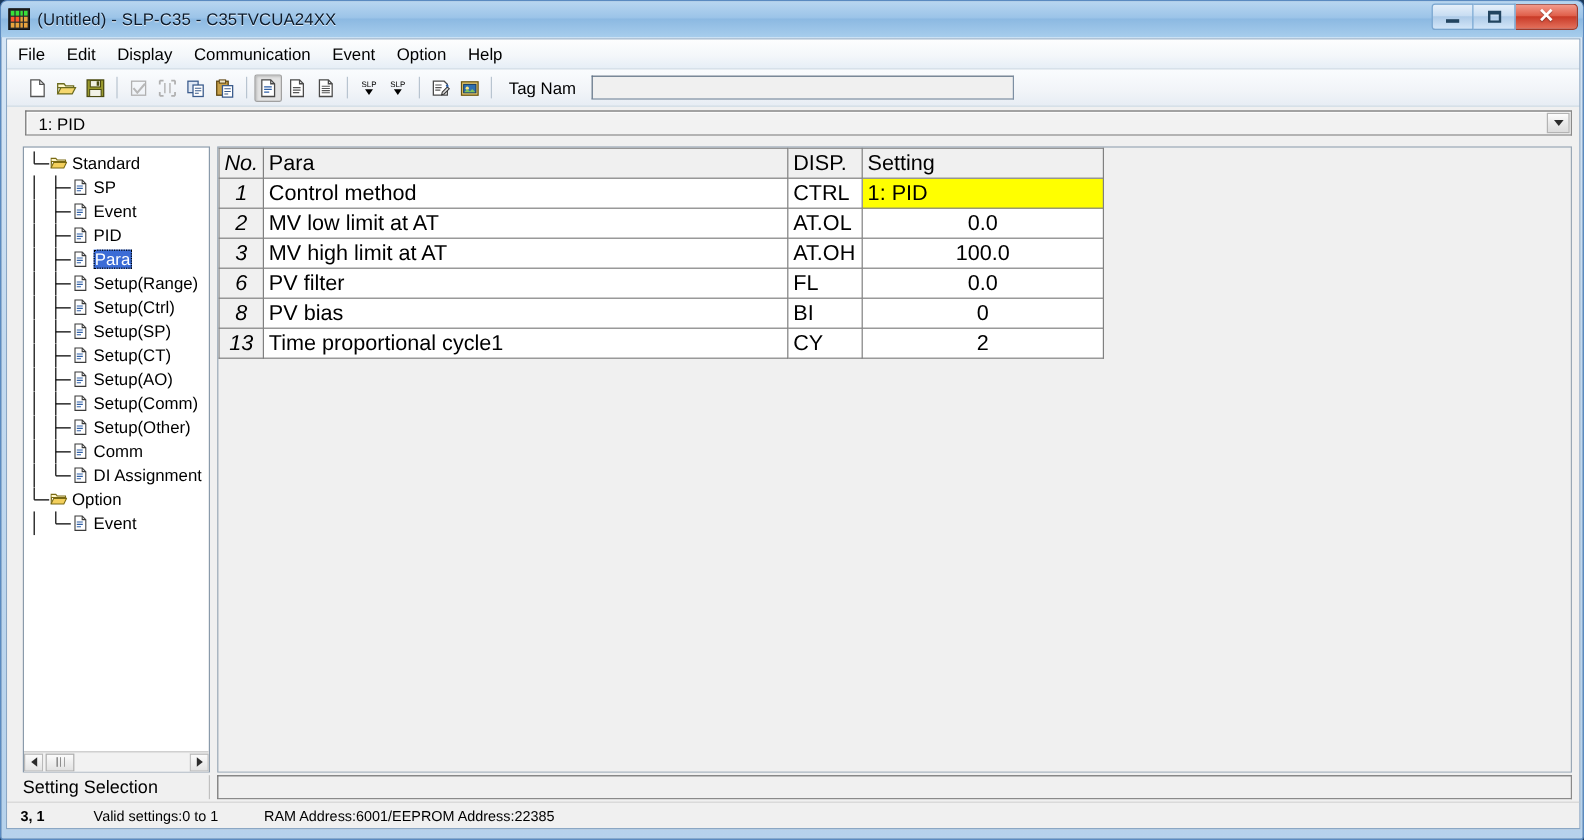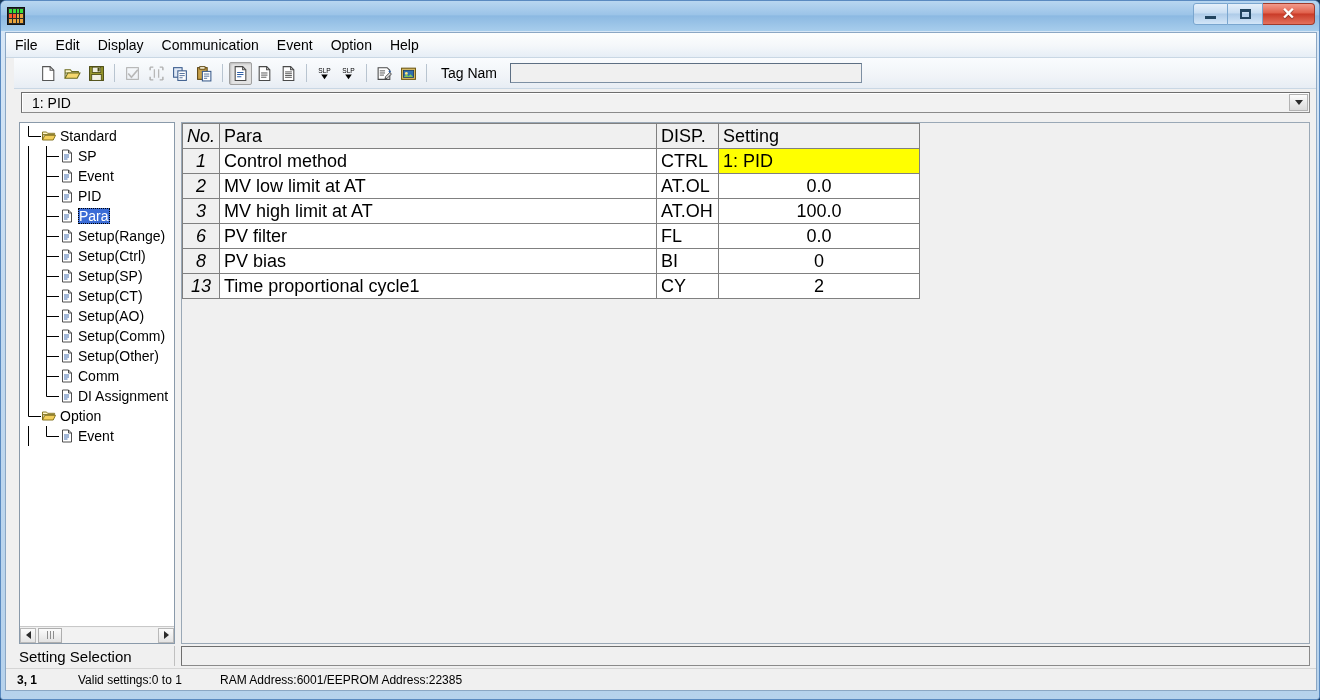--- a/index.html
+++ b/index.html
@@ -81,21 +81,21 @@
   .menu-item {
     font-size: 14px; color: #000; padding: 2px 9px; cursor: default;
     white-space: nowrap;
   }
 
   
   .toolbar {
     height: 31px; flex: 0 0 auto;
     background: linear-gradient(180deg,#fafcfe 0%, #f1f4f8 60%, #e7edf4 100%);
     border-bottom: 1px solid #c9d7e4;
-    display: flex; align-items: center; padding-left: 23px; gap: 1px; margin-left: 8px;
+    display: flex; align-items: center; padding-left: 14px; gap: 1px;
   }
   .tb-btn {
     width: 23px; height: 23px; display: flex; align-items: center; justify-content: center;
     position: relative;
   }
   .tb-btn.pressed {
     border: 1px solid #a0a0a0; background: #e3e3e3; border-radius: 2px;
     box-shadow: inset 1px 1px 2px rgba(0,0,0,.18);
   }
   .tb-sep { width: 1px; height: 18px; background: #b8c4d0; margin: 0 5px; }
@@ -243,20 +243,21 @@
         <div class="ti-seg ti-o"></div>
           <div class="ti-seg ti-o"></div>
       </div>
       <div class="ti-row">
         <div class="ti-seg ti-o"></div>
           <div class="ti-seg ti-o"></div>
         <div class="ti-seg ti-o"></div>
           <div class="ti-seg ti-o"></div>
       </div>
     </div>
+    <span class="title-text">(Untitled) - SLP-C35 - C35TVCUA24XX</span>
 
     <div class="win-buttons">
       <div class="wb">
         <div class="wb-min-glyph"></div>
       </div>
       <div class="wb">
         <div class="wb-max-glyph"></div>
       </div>
       <div class="wb wb-close">
         <span class="wb-close-glyph">✕</span>

